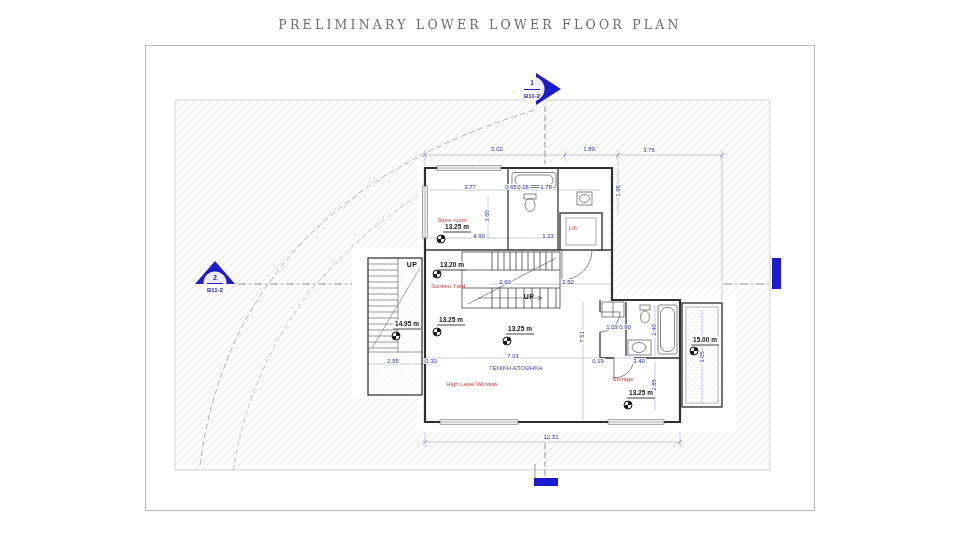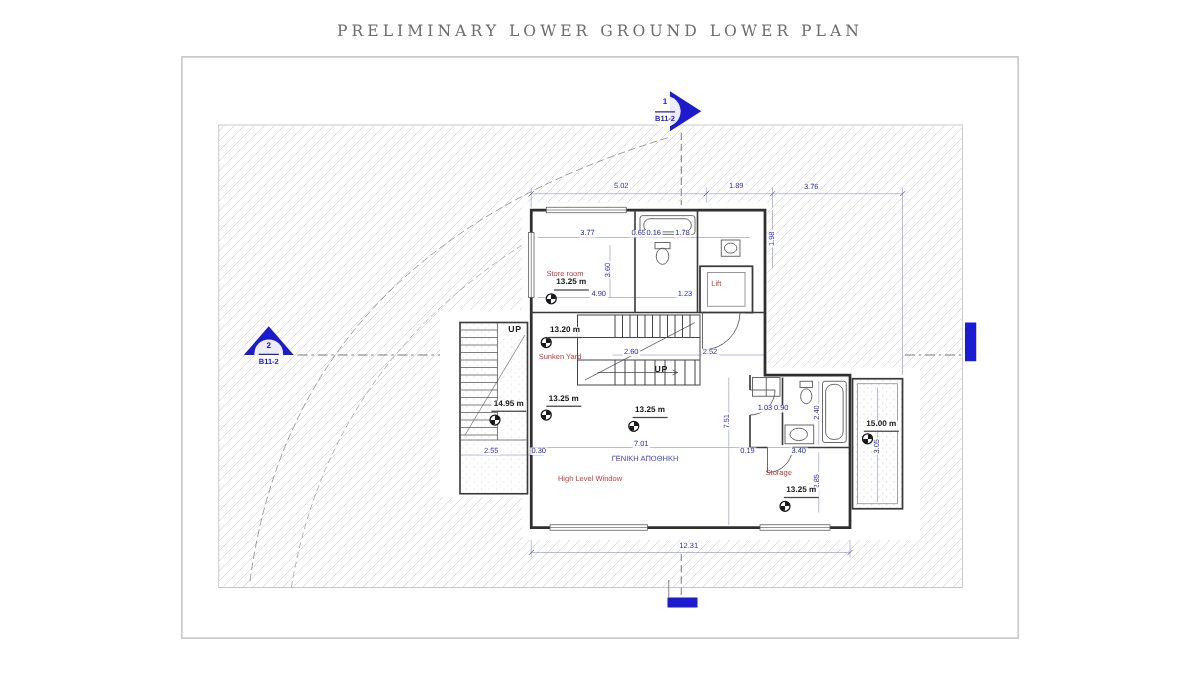--- a/index.html
+++ b/index.html
@@ -30,21 +30,21 @@
   .sm-num,.sm-ref{position:absolute;transform:translate(-50%,-50%);color:#2222c2;font-weight:bold;white-space:nowrap;}
   .sm-num{font-size:6.5px;}
   .sm-ref{font-size:6px;}
   .sm-line{position:absolute;width:16px;border-top:1px solid #2222c2;}
 </style>
 </head>
 <body>
 
 <div class="sheet">
 
-  <div class="title">PRELIMINARY LOWER GROUND LOWER PLAN</div>
+  <div class="title">PRELIMINARY LOWER LOWER FLOOR PLAN</div>
 
   <div class="frame"></div>
 
   <svg class="linework" width="960" height="540" viewBox="0 0 960 540">
     <defs>
       <pattern id="hatch" patternUnits="userSpaceOnUse" width="8" height="8">
         <path d="M-1,9 L9,-1 M-1,1 L1,-1 M7,9 L9,7" stroke="#dedede" stroke-width="0.8" fill="none"></path>
       </pattern>
       <pattern id="stip" patternUnits="userSpaceOnUse" width="6" height="6">
         <circle cx="1.2" cy="1.5" r="0.55" fill="#9a9a9a"></circle>

